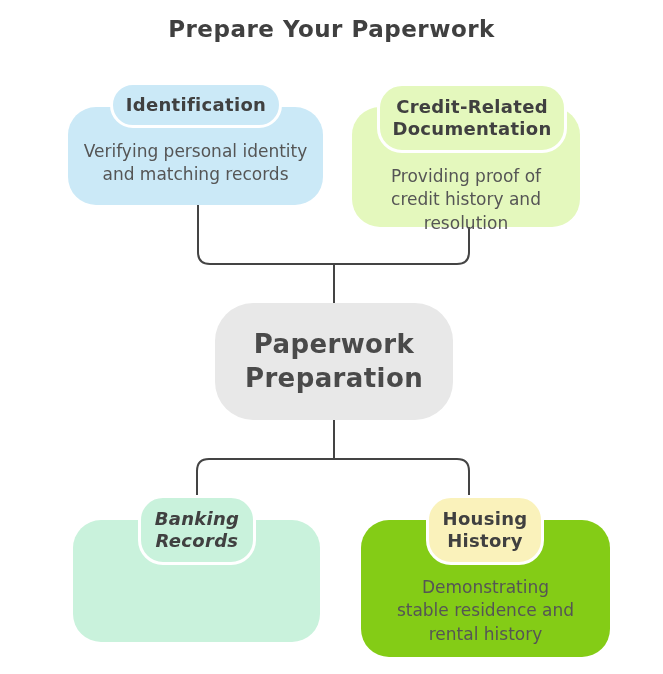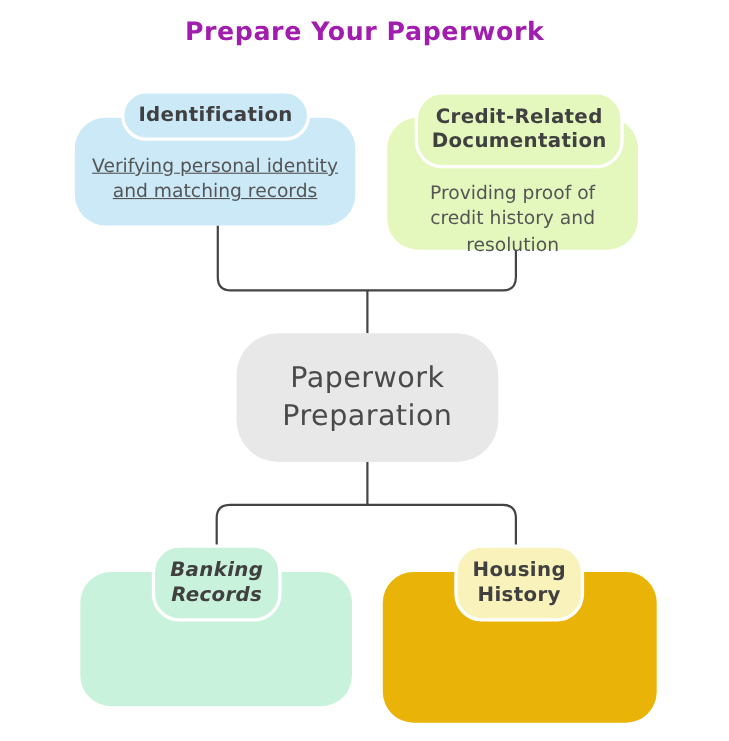--- a/index.html
+++ b/index.html
@@ -17,21 +17,21 @@
   }
   .diagram-title {
     position: absolute;
     top: 16px;
     left: 0;
     width: 100%;
     text-align: center;
     font-size: 23px;
     font-weight: 700;
     letter-spacing: 0.5px;
-    color: #a21caf;
+    color: #404040;
   }
   .connectors {
     position: absolute;
     top: 0;
     left: 0;
     z-index: 1;
   }
   .node {
     position: absolute;
     z-index: 2;
@@ -72,21 +72,21 @@
   .node-credit .pill { left: 25px; top: -24px; width: 190px; height: 70px; border-radius: 25px; }
 
   .node-root {
     left: 215px; top: 303px; width: 238px; height: 117px;
     border-radius: 38px;
     display: flex; align-items: center; justify-content: center;
     padding: 0 20px;
   }
   .root-label {
     font-size: 26px;
-    font-weight: 400;
+    font-weight: 700;
     letter-spacing: 0.4px;
     line-height: 1.3;
     color: #4a4a4a;
     text-align: center;
   }
 
   .node-banking { left: 73px;  top: 520px; width: 247px; height: 122px; padding: 58px 18px 0; font-style: italic; }
   .node-banking .pill { left: 65px; top: -25px; width: 118px; height: 70px; border-radius: 25px; }
 
   .node-housing { left: 348px; top: 520px; width: 249px; height: 137px; padding: 56px 34px 0; }
@@ -99,21 +99,21 @@
 
   <div class="diagram-title">Prepare Your Paperwork</div>
 
   <svg class="connectors" width="663" height="674" viewBox="0 0 663 674">
     <path d="M198 205 V252 Q198 264 210 264 H457 Q469 264 469 252 V227" fill="none" stroke-width="2" stroke="#444444"></path>
     <path d="M334 264 V303" fill="none" stroke-width="2" stroke="#444444"></path>
     <path d="M334 420 V459" fill="none" stroke-width="2" stroke="#444444"></path>
     <path d="M197 497 V471 Q197 459 209 459 H457 Q469 459 469 471 V497" fill="none" stroke-width="2" stroke="#444444"></path>
   </svg>
 
-  <div class="node node-identification" style="background-color: rgb(203, 233, 247); text-decoration: underline;">
+  <div class="node node-identification" style="background-color: rgb(203, 233, 247);">
     <div class="pill" style="background-color: rgb(203, 233, 247);">
       <span class="heading nowrap">Identification</span>
     </div>
     <div class="body-text">Verifying personal identity and matching records</div>
   </div>
 
   <div class="node node-credit" style="background-color: rgb(228, 248, 189);">
     <div class="pill" style="background-color: rgb(228, 248, 189);">
       <span class="heading">Credit-Related Documentation</span>
     </div>
@@ -123,19 +123,20 @@
   <div class="node node-root" style="background-color: rgb(232, 232, 232);">
     <span class="root-label">Paperwork Preparation</span>
   </div>
 
   <div class="node node-banking" style="background-color: rgb(201, 242, 220);">
     <div class="pill" style="background-color: rgb(201, 242, 220);">
       <span class="heading">Banking Records</span>
     </div>
   </div>
 
-  <div class="node node-housing" style="background-color: #eab308;">
+  <div class="node node-housing" style="background-color: #84cc16; margin-left: 13px;">
     <div class="pill" style="background-color: rgb(250, 242, 187);">
       <span class="heading">Housing History</span>
     </div>
+    <div class="body-text">Demonstrating stable residence and rental history</div>
   </div>
 
 </div>
 
 </body></html>

